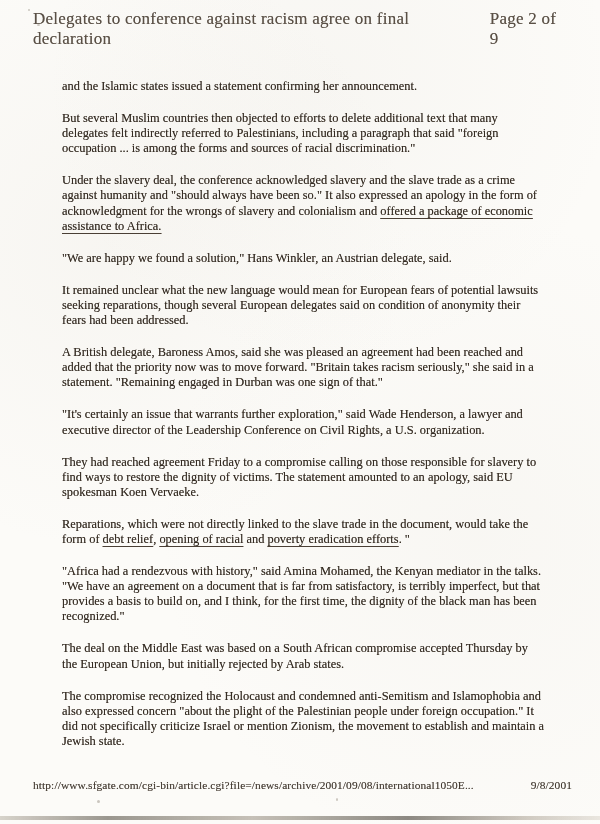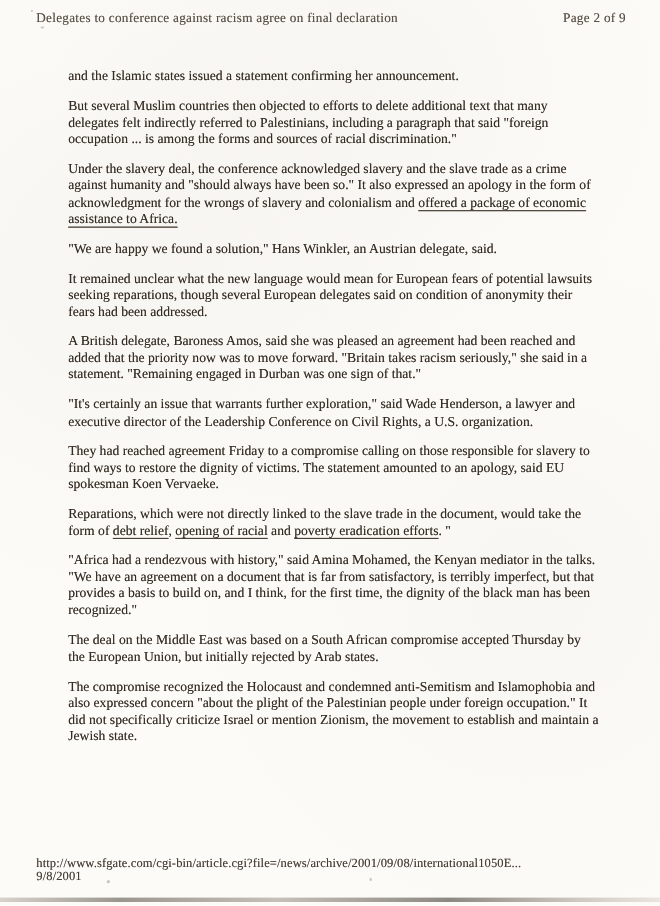--- a/index.html
+++ b/index.html
@@ -25,53 +25,52 @@
       radial-gradient(circle at 55% 10%, rgba(190,182,168,0.07), transparent 35%),
       var(--paper);
     overflow: hidden;
   }
   .print-header {
     position: absolute;
     top: 9px; left: 33px; right: 31px;
     display: flex;
     justify-content: space-between;
     align-items: baseline;
-    font-size: 12px;
+    font-size: 17px;
     color: var(--header-ink);
     letter-spacing: 0.25px;
     text-shadow: 0 0 0.6px rgba(90,80,70,0.55);
   }
   .article-body {
     position: absolute;
     top: 62px; left: 62px;
     width: 483px;
     font-size: 12.4px;
     line-height: 15.1px;
     color: var(--ink);
     text-shadow: 0 0 0.5px rgba(52,43,34,0.55);
   }
-  .article-body p { margin: 0 0 12px 0; }
+  .article-body p { margin: 17px 0 12px 0; }
   .u {
     text-decoration: underline;
     text-decoration-thickness: 1px;
     text-underline-offset: 2.5px;
     text-decoration-color: rgba(62,50,40,0.85);
   }
   .print-footer {
     position: absolute;
     top: 779px; left: 33px; right: 28px;
     display: flex;
     justify-content: space-between;
     align-items: baseline;
     font-size: 11.4px;
     color: var(--footer-ink);
     letter-spacing: 0.1px;
     text-shadow: 0 0 0.5px rgba(60,52,44,0.5);
     white-space: nowrap;
-    flex-direction: column;
   }
   .scan-edge {
     position: absolute;
     left: 0; right: 0; top: 816px; height: 4px;
     background: linear-gradient(90deg,
       rgba(170,162,148,0.45) 0%,
       rgba(122,117,108,0.75) 18%,
       rgba(152,144,130,0.55) 42%,
       rgba(112,108,100,0.8) 68%,
       rgba(165,155,140,0.5) 88%,

